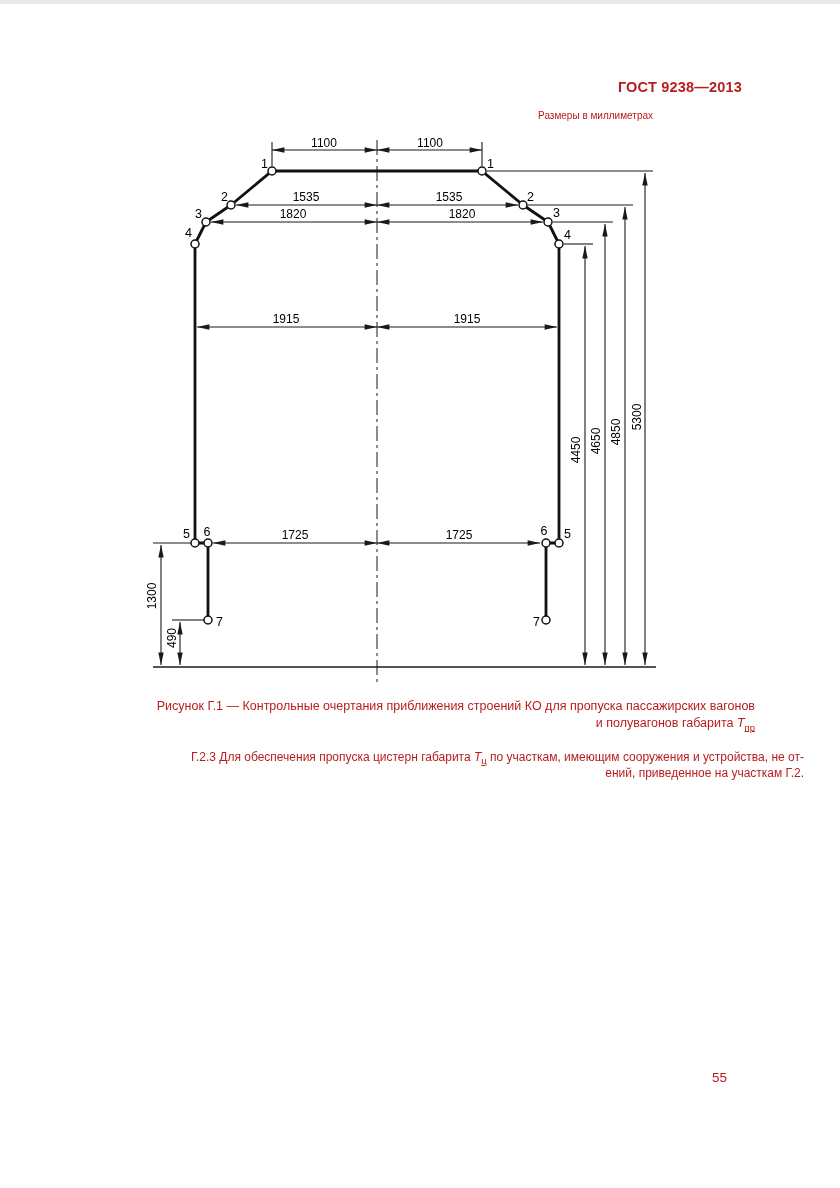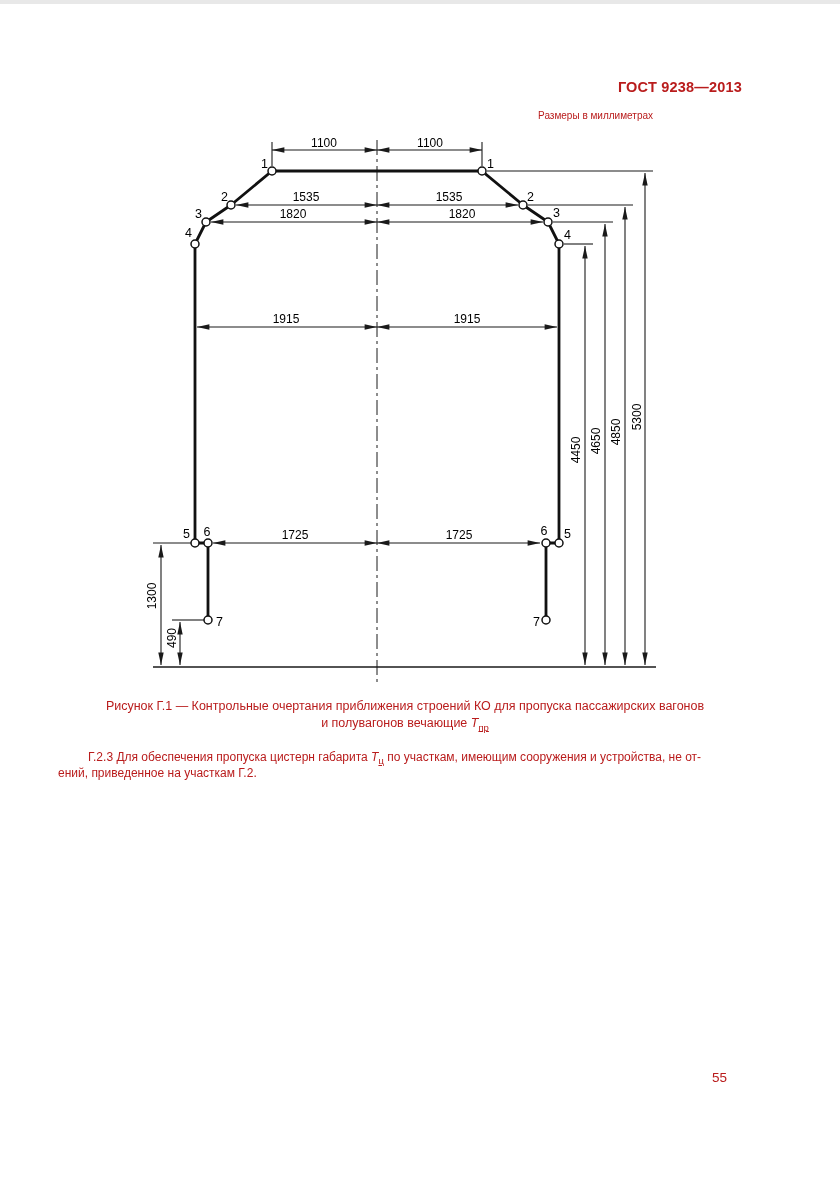--- a/index.html
+++ b/index.html
@@ -26,25 +26,25 @@
   .ground{stroke:#1a1a1a;stroke-width:1.5;fill:none;}
   .cline{stroke:#1a1a1a;stroke-width:1;fill:none;stroke-dasharray:15 4 3 4;}
   .dim{stroke:#1a1a1a;stroke-width:1.1;fill:none;}
   .thick{stroke:#111;stroke-width:2.8;fill:none;stroke-linejoin:round;stroke-linecap:square;}
   .pt{fill:#fff;stroke:#111;stroke-width:1.5;}
   .dimtxt{font-family:"Liberation Sans",sans-serif;font-size:12px;fill:#000;text-anchor:middle;}
   .pttxt{font-family:"Liberation Sans",sans-serif;font-size:12.5px;fill:#000;}
   #arrhead path{fill:#1a1a1a;}
   .caption{
     position:absolute;top:694px;left:55px;width:700px;
-    text-align:center;font-size:12.5px;line-height:16.5px;
+    text-align:right;font-size:12.5px;line-height:16.5px;
   }
   .para{
-    position:absolute;top:745px;left:58px;width:733px;
-    font-size:12px;line-height:16.2px;text-align:left;
+    position:absolute;top:745px;left:71px;width:733px;
+    font-size:12px;line-height:16.2px;text-align:right;
   }
   .para .indent{padding-left:30px;}
   .var{font-style:italic;}
   sub.small{font-size:9.5px;line-height:0;text-decoration:underline;}
   .page-number{
     position:absolute;top:1066px;left:712px;width:30px;
     font-size:13.5px;text-align:left;
   }
 </style>
 </head>
@@ -152,21 +152,21 @@
       <text class="pttxt" x="564" y="235" text-anchor="start">4</text>
       <text class="pttxt" x="564" y="534" text-anchor="start">5</text>
       <text class="pttxt" x="544" y="531" text-anchor="middle">6</text>
       <text class="pttxt" x="540" y="622" text-anchor="end">7</text>
     </g>
   </svg>
 
   <div class="caption">
     <div>Рисунок Г.1 — Контрольные очертания приближения строений КО для пропуска пассажирских вагонов</div>
     <div>
-      <span>и полувагонов вечающие </span><span class="var">Т</span><sub class="small">пр</sub>
+      <span>и полувагонов габарита </span><span class="var">Т</span><sub class="small">пр</sub>
     </div>
   </div>
 
   <div class="para">
     <div class="indent">
       <span>Г.2.3 Для обеспечения пропуска цистерн габарита </span><span class="var">Т</span><sub class="small">ц</sub><span> по участкам, имеющим сооружения и устройства, не от-</span>
     </div>
     <div>
       <span>ений, приведенное на участкам Г.2.</span>
     </div>

